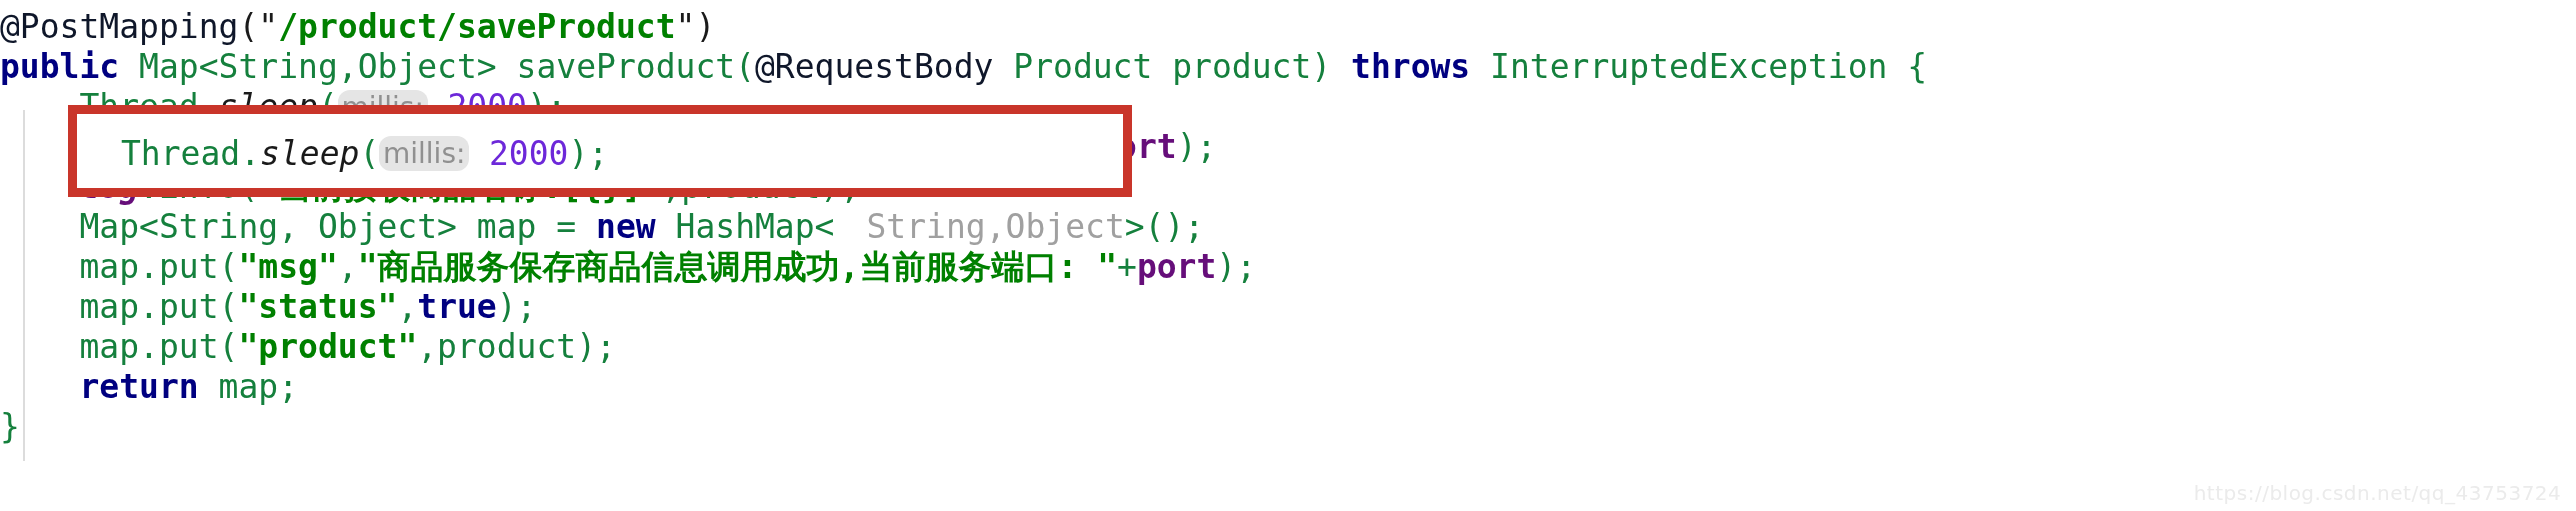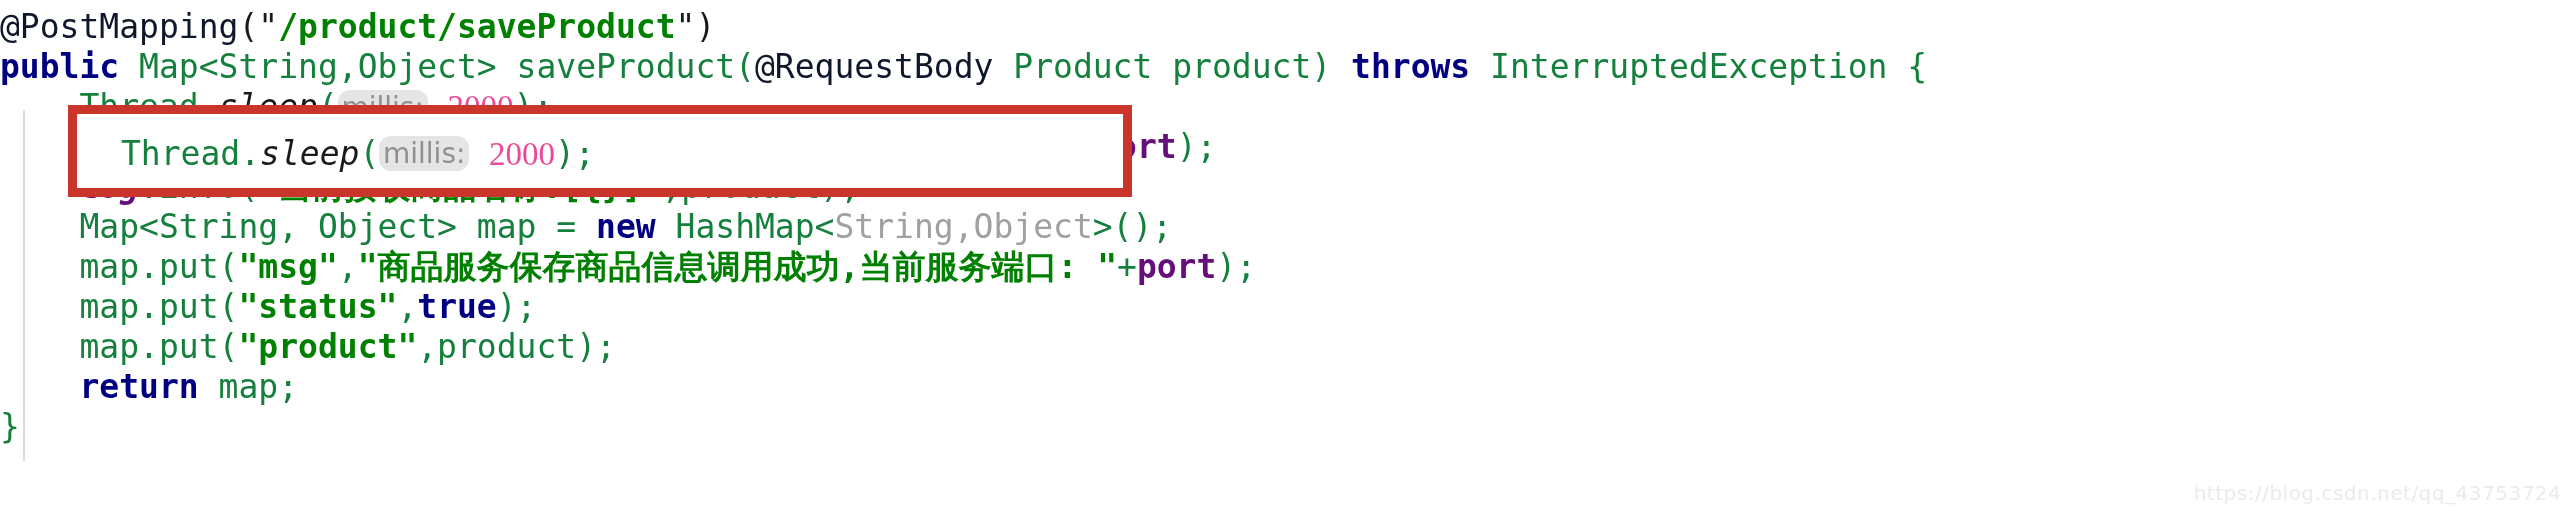--- a/index.html
+++ b/index.html
@@ -39,25 +39,25 @@
     white-space: pre;
     position: relative;
   }
 
   
   .tok-annotation { color: #0f172a; }
   .tok-keyword    { color: #000080; font-weight: bold; }
   .tok-string     { color: #008000; font-weight: bold; text-align: center; }
   .tok-punct      { color: #1a1a1a; }
   .tok-plain      { color: #15803d; }
-  .tok-number     { color: #ec4899; font-family: Liberation Serif, serif; }
+  .tok-number     { color: #6d28d9; }
   .tok-static     { color: #660e7a; font-weight: bold; font-style: italic; }
   .tok-field      { color: #660e7a; font-weight: bold; }
   .tok-italic     { font-style: italic; }
-  .tok-dim        { color: #a0a0a0; }
+  .tok-dim        { color: #a0a0a0; margin-left: 32px; }
 
   .param-hint {
     background: #e5e5e5;
     color: #909090;
     font-family: "DejaVu Sans", "Liberation Sans", sans-serif;
     font-size: 28px;
     font-weight: normal;
     border-radius: 12px;
     padding: 0.9px 3.7px 0.9px 3.7px;
     vertical-align: 1.8px;

